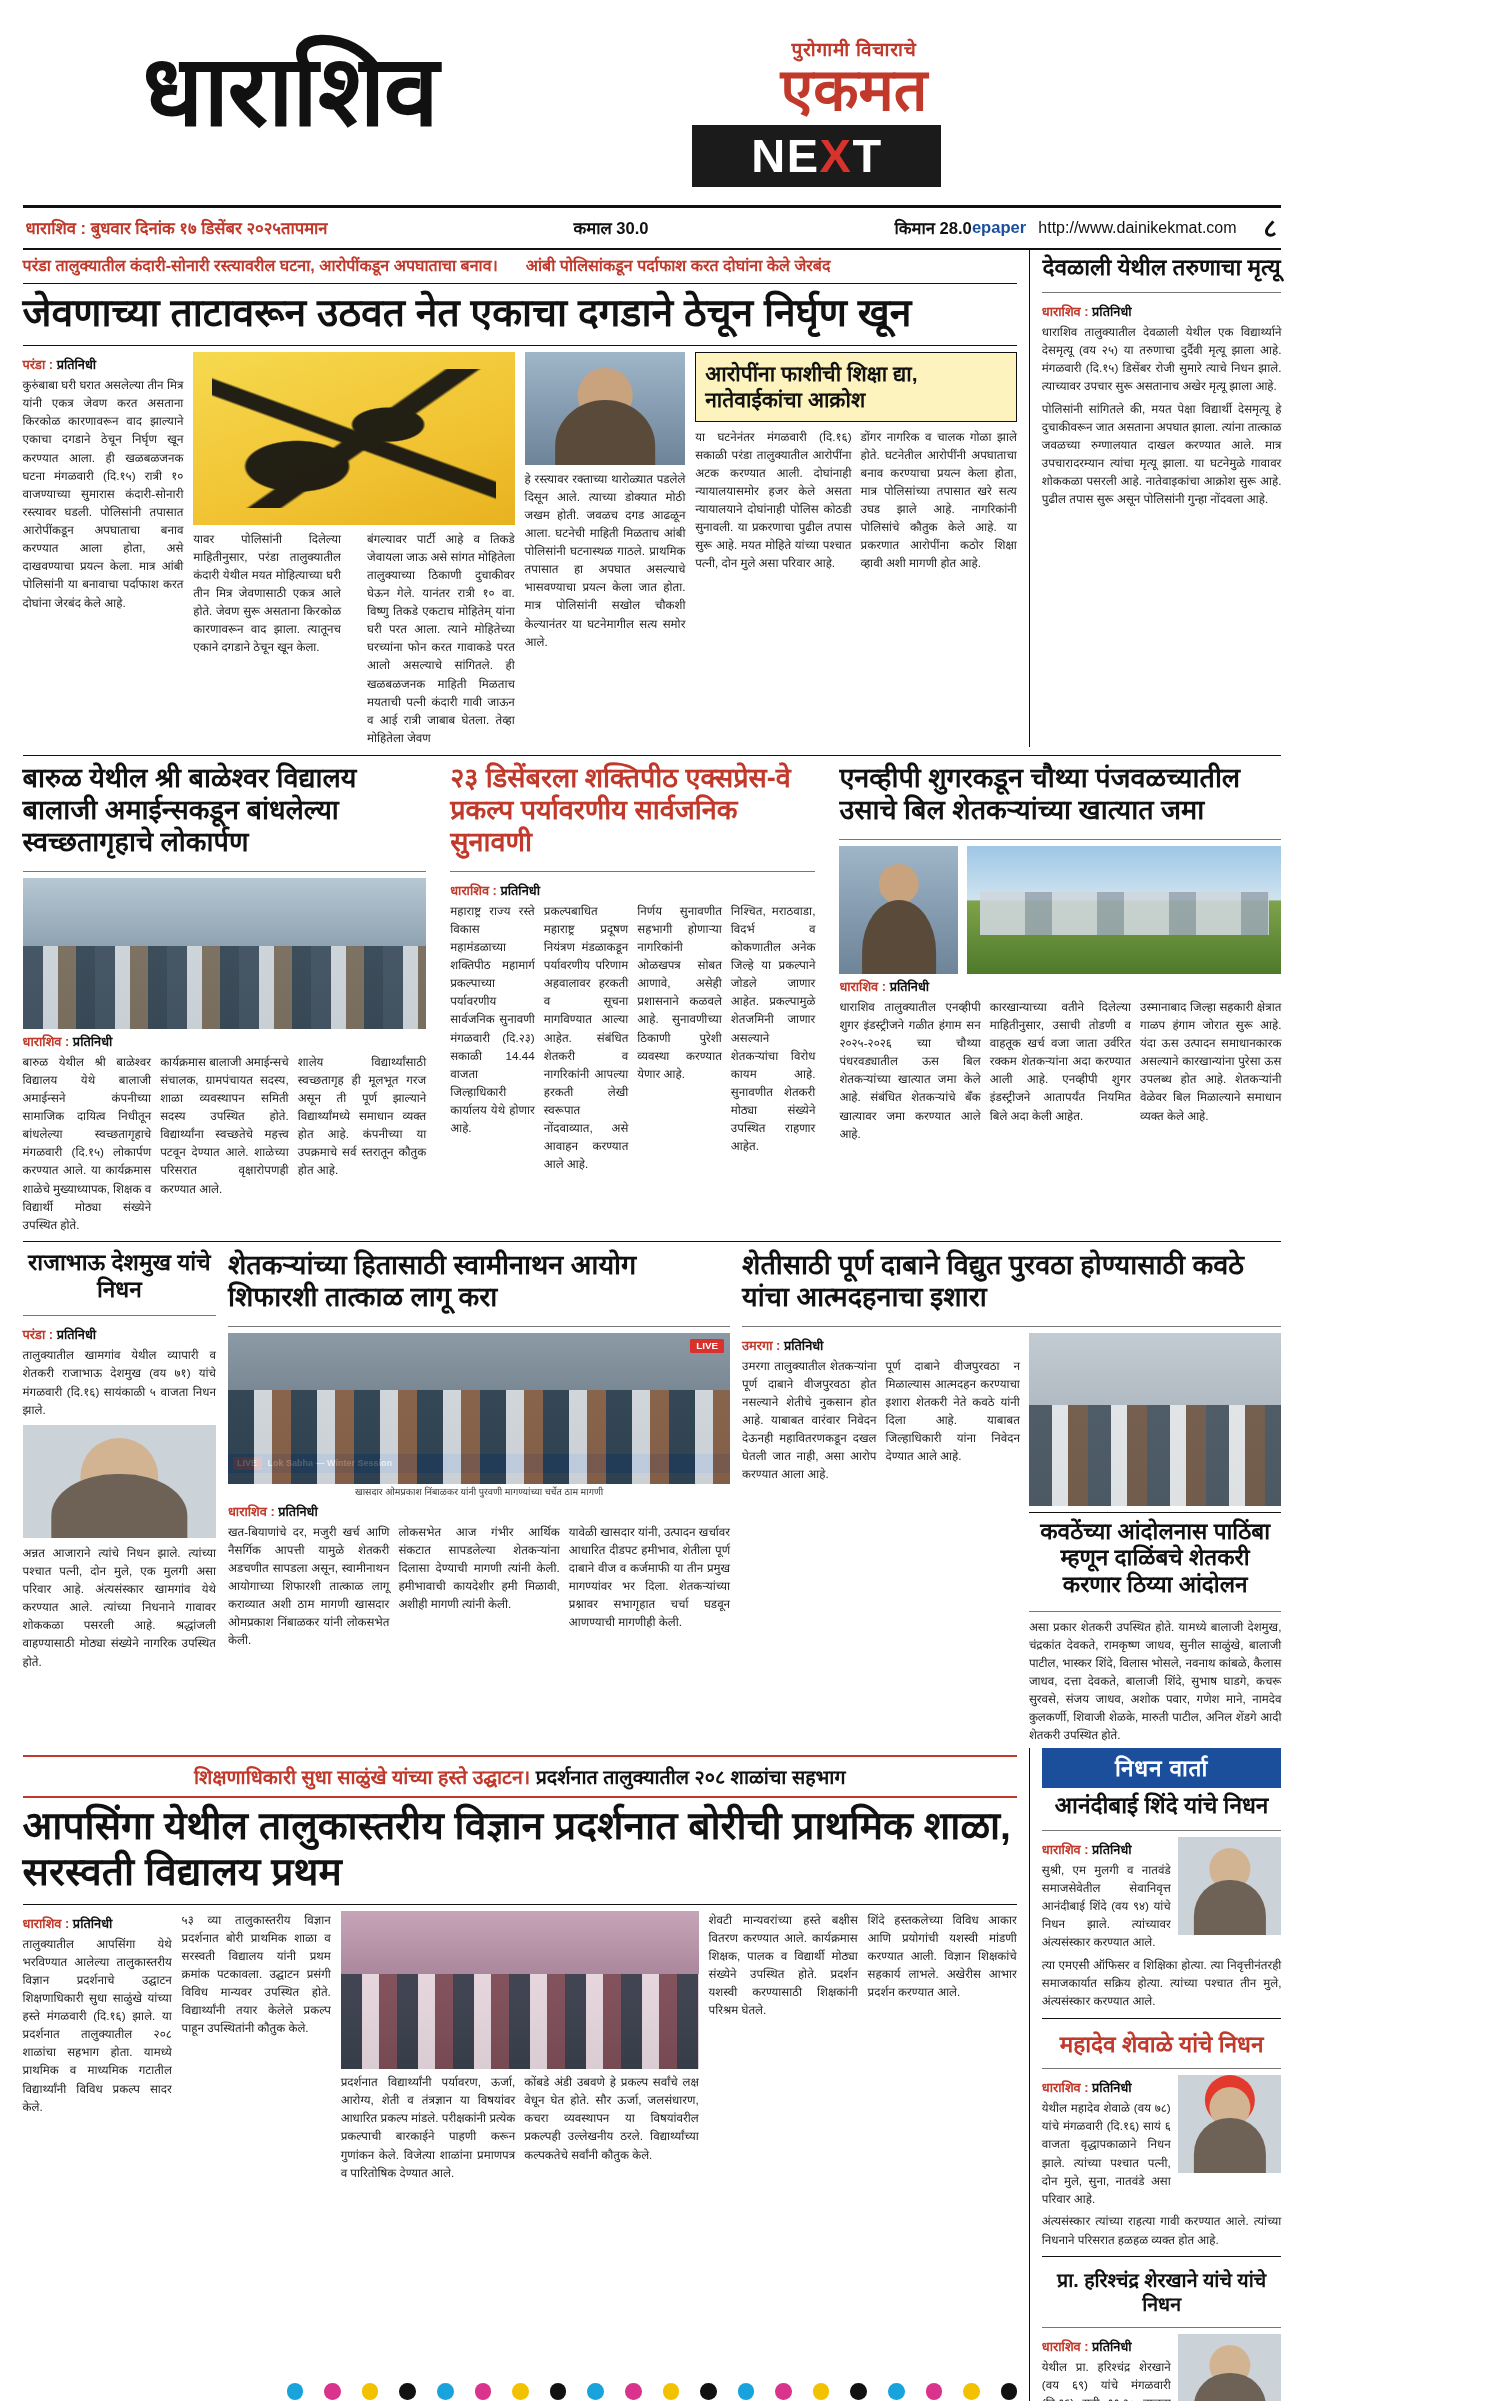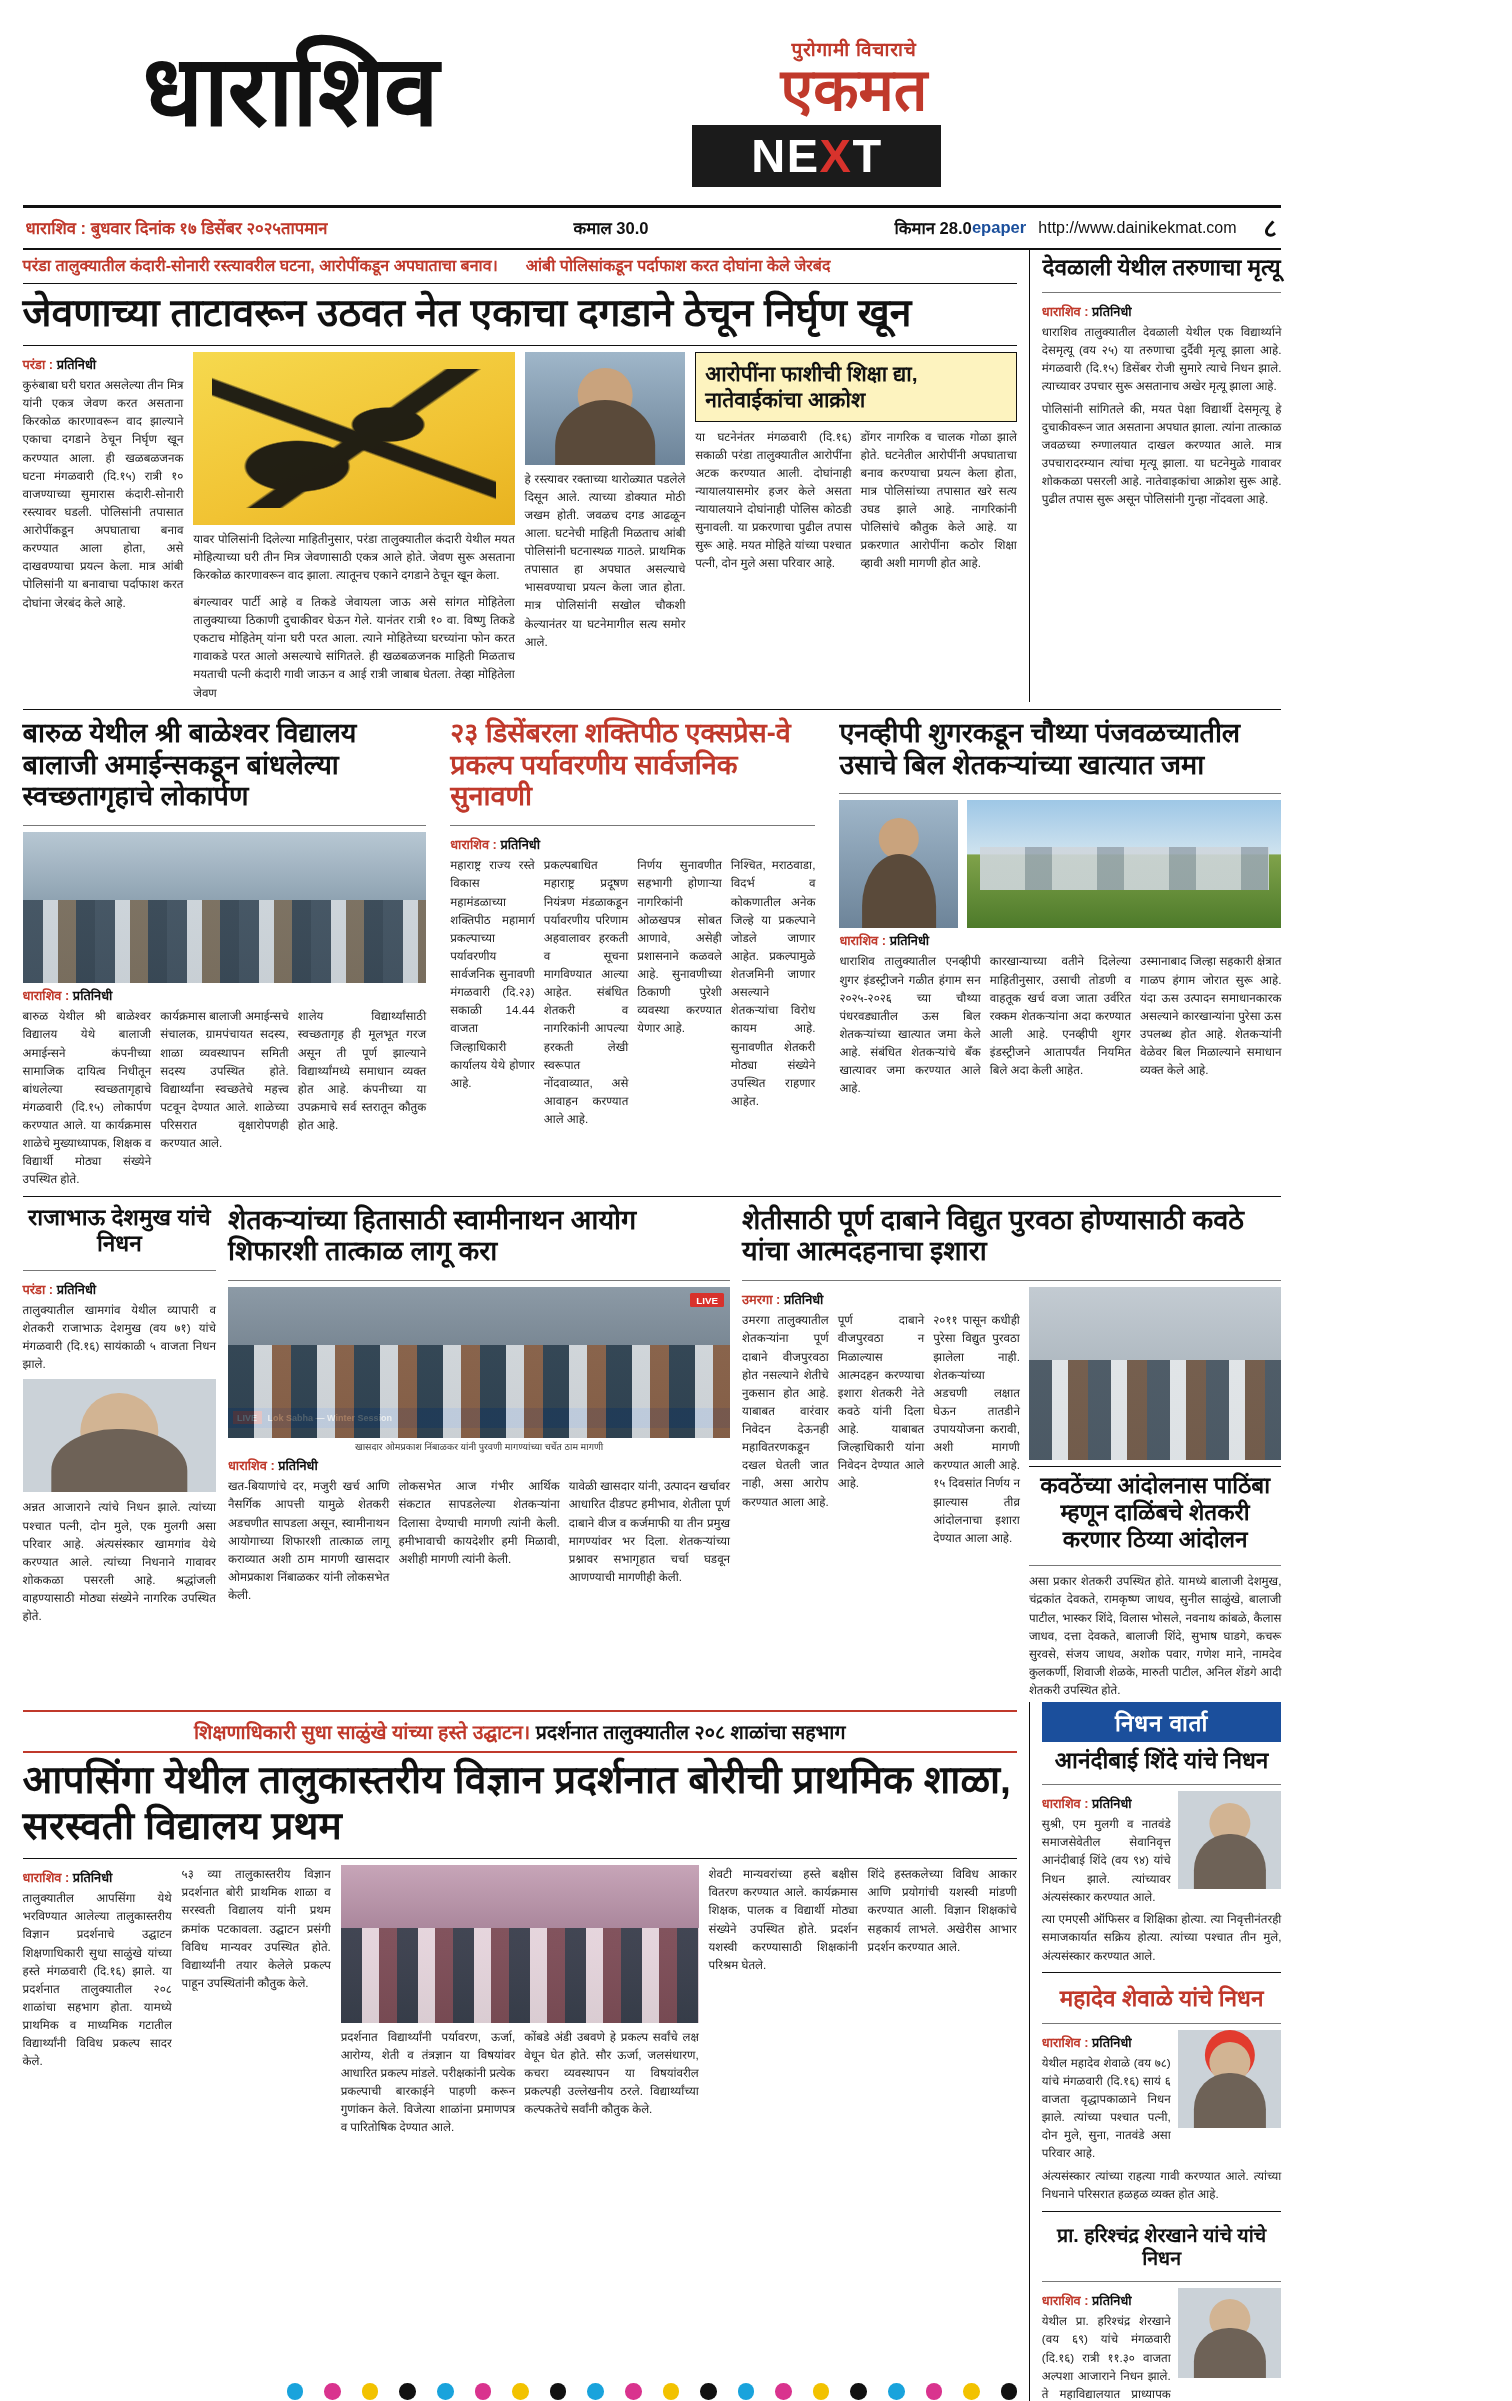--- a/index.html
+++ b/index.html
@@ -223,21 +223,21 @@
       <div class="flexcols" style="gap:9.8px;">
         <div>
           <div class="byline">
             <span class="loc">परंडा :</span>
             <span>प्रतिनिधी</span>
           </div>
           <div class="body-text">कुरुंबाबा घरी घरात असलेल्या तीन मित्र यांनी एकत्र जेवण करत असताना किरकोळ कारणावरून वाद झाल्याने एकाचा दगडाने ठेचून निर्घृण खून करण्यात आला. ही खळबळजनक घटना मंगळवारी (दि.१५) रात्री १० वाजण्याच्या सुमारास कंदारी-सोनारी रस्त्यावर घडली. पोलिसांनी तपासात आरोपींकडून अपघाताचा बनाव करण्यात आला होता, असे दाखवण्याचा प्रयत्न केला. मात्र आंबी पोलिसांनी या बनावाचा पर्दाफाश करत दोघांना जेरबंद केले आहे.</div>
         </div>
         <div style="flex:2;">
           <div class="photo ph-hands" style="height:173px;"></div>
-          <div class="flexcols" style="margin-top:4.5px; gap:9px;flex-direction:column;">
+          <div class="flexcols" style="margin-top:4.5px; gap:26px;">
             <div class="body-text">यावर पोलिसांनी दिलेल्या माहितीनुसार, परंडा तालुक्यातील कंदारी येथील मयत मोहित्याच्या घरी तीन मित्र जेवणासाठी एकत्र आले होते. जेवण सुरू असताना किरकोळ कारणावरून वाद झाला. त्यातूनच एकाने दगडाने ठेचून खून केला.</div>
             <div class="body-text">बंगल्यावर पार्टी आहे व तिकडे जेवायला जाऊ असे सांगत मोहितेला तालुक्याच्या ठिकाणी दुचाकीवर घेऊन गेले. यानंतर रात्री १० वा. विष्णु तिकडे एकटाच मोहितेम् यांना घरी परत आला. त्याने मोहितेच्या घरच्यांना फोन करत गावाकडे परत आलो असल्याचे सांगितले. ही खळबळजनक माहिती मिळताच मयताची पत्नी कंदारी गावी जाऊन व आई रात्री जाबाब घेतला. तेव्हा मोहितेला जेवण</div>
           </div>
         </div>
         <div>
           <div class="photo ph-portrait" style="height:113px;"></div>
           <div class="body-text mt6">हे रस्त्यावर रक्ताच्या थारोळ्यात पडलेले दिसून आले. त्याच्या डोक्यात मोठी जखम होती. जवळच दगड आढळून आला. घटनेची माहिती मिळताच आंबी पोलिसांनी घटनास्थळ गाठले. प्राथमिक तपासात हा अपघात असल्याचे भासवण्याचा प्रयत्न केला जात होता. मात्र पोलिसांनी सखोल चौकशी केल्यानंतर या घटनेमागील सत्य समोर आले.</div>
         </div>
         <div style="flex:2;">
           <div class="yellowbox">
@@ -363,21 +363,20 @@
       <div class="rule-thin"></div>
       <div class="flexcols" style="gap:9px;">
         <div style="flex:1.1;">
           <div class="byline">
             <span class="loc">उमरगा :</span>
             <span>प्रतिनिधी</span>
           </div>
           <div class="flexcols" style="gap:9px;">
             <div class="body-text">उमरगा तालुक्यातील शेतकऱ्यांना पूर्ण दाबाने वीजपुरवठा होत नसल्याने शेतीचे नुकसान होत आहे. याबाबत वारंवार निवेदन देऊनही महावितरणकडून दखल घेतली जात नाही, असा आरोप करण्यात आला आहे.</div>
             <div class="body-text">पूर्ण दाबाने वीजपुरवठा न मिळाल्यास आत्मदहन करण्याचा इशारा शेतकरी नेते कवठे यांनी दिला आहे. याबाबत जिल्हाधिकारी यांना निवेदन देण्यात आले आहे.</div>
-            <div class="body-text">२०११ पासून कधीही पुरेसा विद्युत पुरवठा झालेला नाही. शेतकऱ्यांच्या अडचणी लक्षात घेऊन तातडीने उपाययोजना करावी, अशी मागणी करण्यात आली आहे. १५ दिवसांत निर्णय न झाल्यास तीव्र आंदोलनाचा इशारा देण्यात आला आहे.</div>
           </div>
         </div>
         <div style="flex:1;">
           <div class="photo ph-meeting" style="height:173px;"></div>
           <div class="rule" style="margin:6px 0;"></div>
           <div class="headline xs center">कवठेंच्या आंदोलनास पाठिंबा म्हणून दाळिंबचे शेतकरी करणार ठिय्या आंदोलन</div>
           <div class="rule-thin"></div>
           <div class="body-text">असा प्रकार शेतकरी उपस्थित होते. यामध्ये बालाजी देशमुख, चंद्रकांत देवकते, रामकृष्ण जाधव, सुनील साळुंखे, बालाजी पाटील, भास्कर शिंदे, विलास भोसले, नवनाथ कांबळे, कैलास जाधव, दत्ता देवकते, बालाजी शिंदे, सुभाष घाडगे, कचरू सुरवसे, संजय जाधव, अशोक पवार, गणेश माने, नामदेव कुलकर्णी, शिवाजी शेळके, मारुती पाटील, अनिल शेंडगे आदी शेतकरी उपस्थित होते.</div>
         </div>
       </div>

